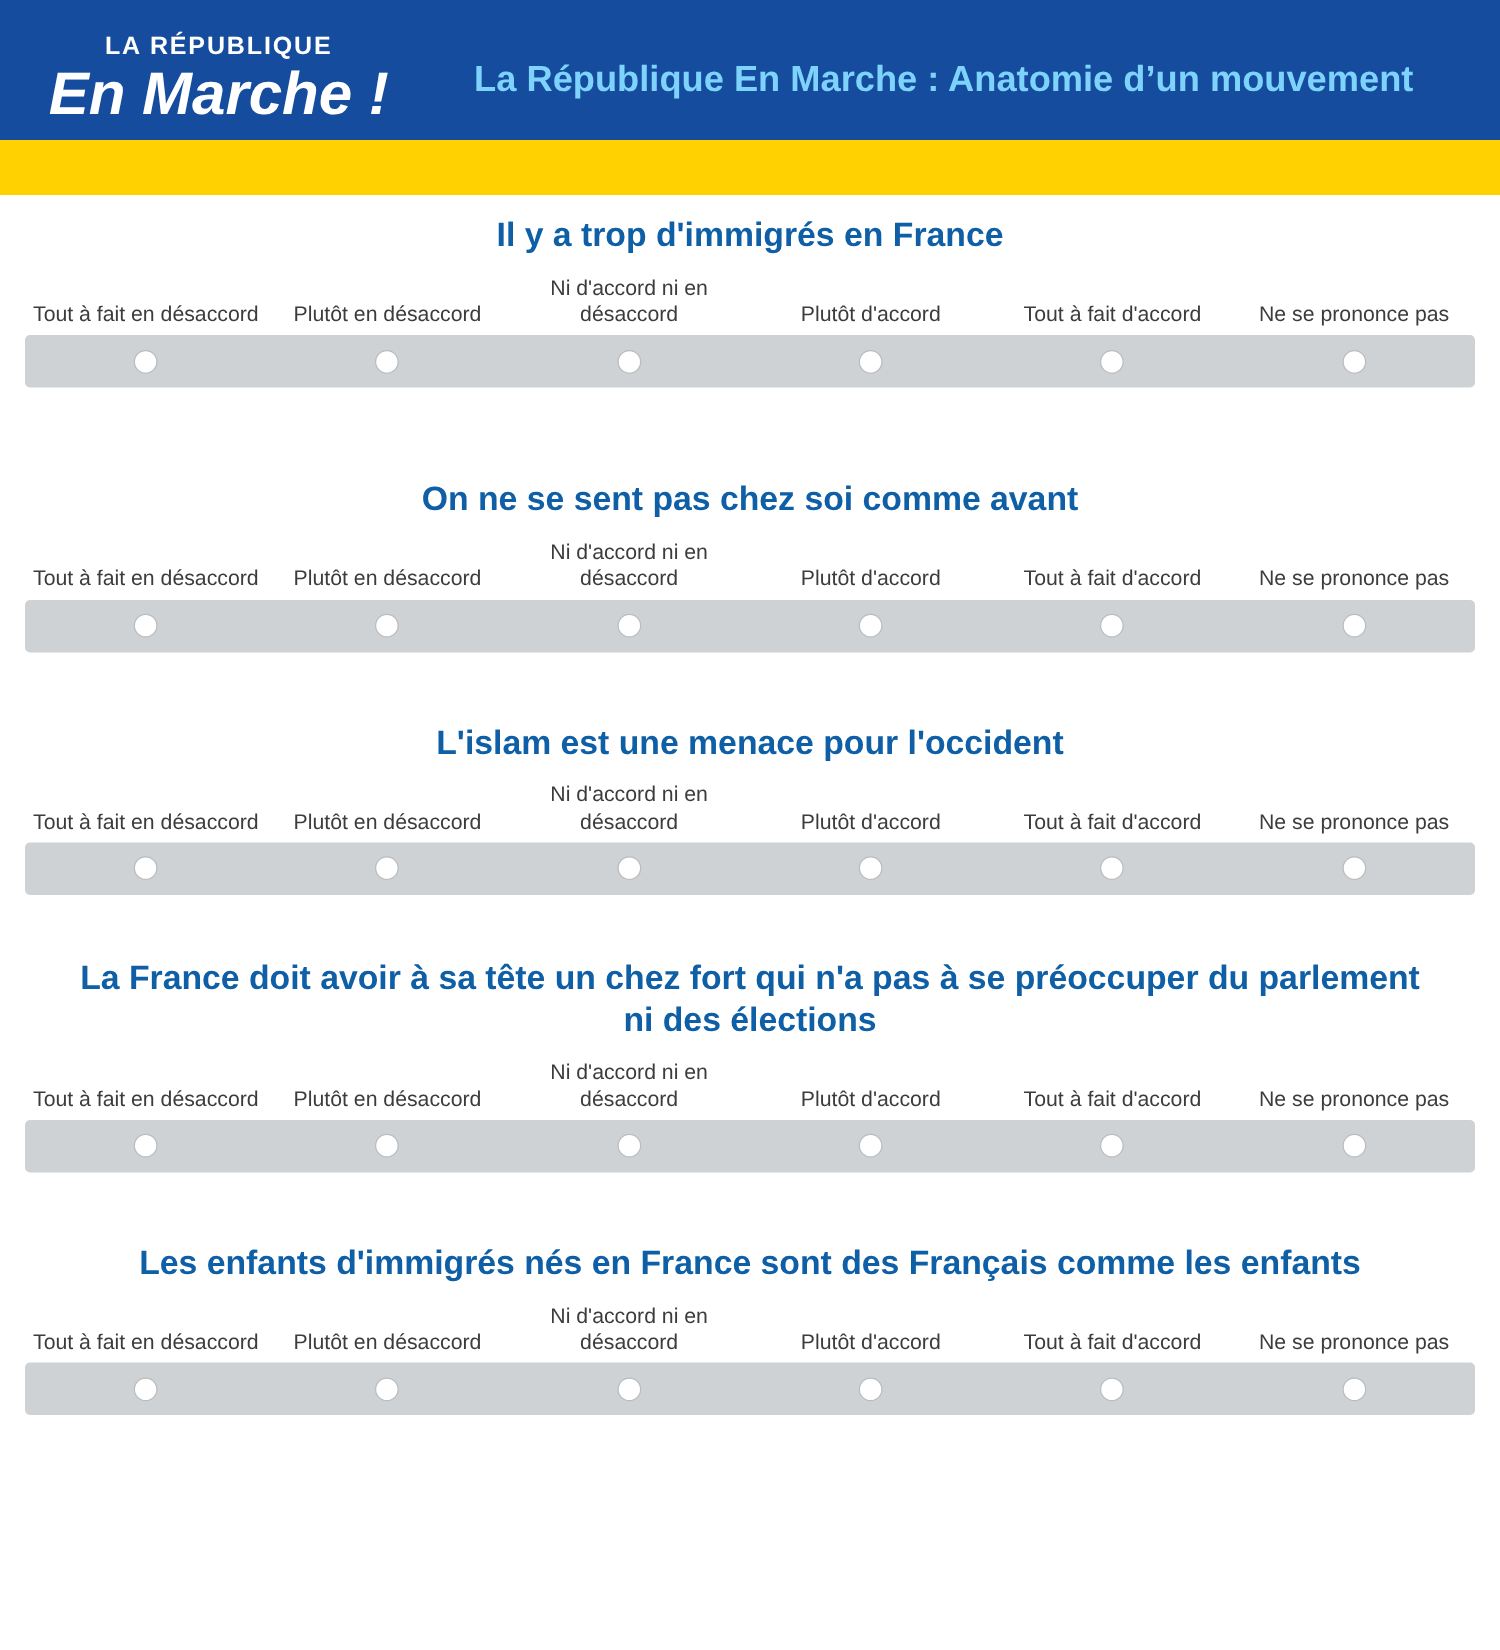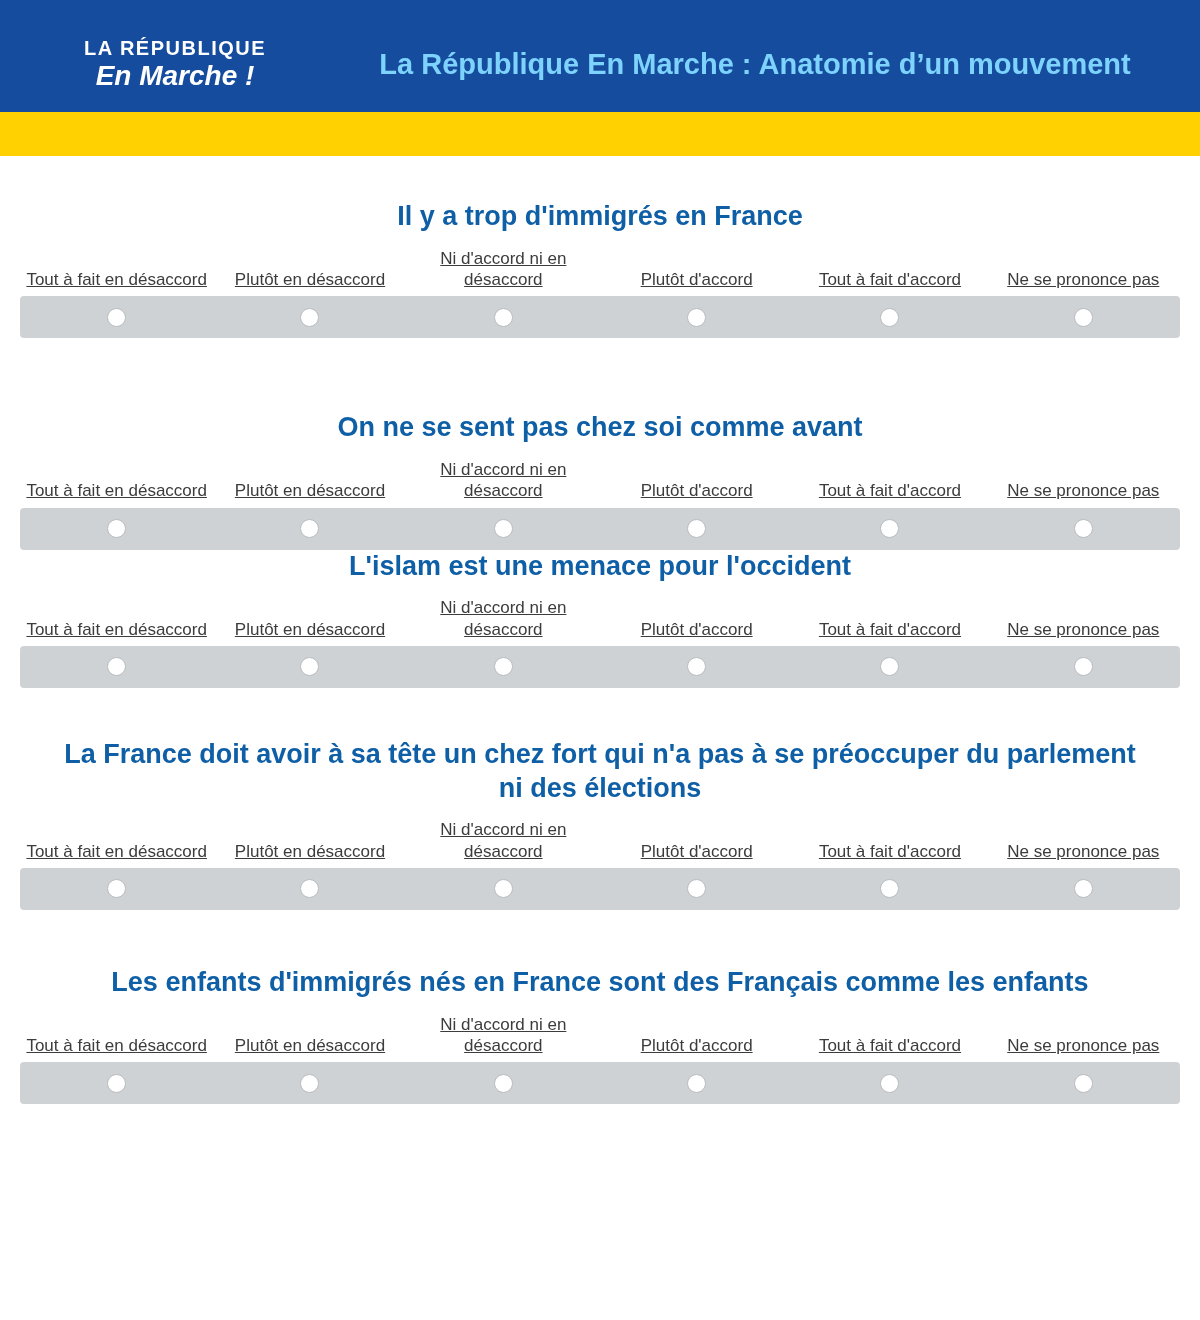--- a/index.html
+++ b/index.html
@@ -31,21 +31,21 @@
     padding-left: 10px;
     box-sizing: border-box;
   }
   .logo-line1 {
     font-size: 20px;
     font-weight: bold;
     letter-spacing: 1.5px;
     line-height: 1.1;
   }
   .logo-line2 {
-    font-size: 28px;
+    font-size: 48px;
     font-weight: bold;
     font-style: italic;
     line-height: 1.1;
     margin-top: 2px;
   }
   .header-title {
     flex: 1;
     color: #7dd3fc;
     font-size: 29px;
     font-weight: bold;
@@ -86,21 +86,20 @@
   }
   .scale-label {
     flex: 1 1 0;
     text-align: center;
     font-size: 17px;
     color: #3c3c3c;
     line-height: 1.25;
     padding: 0 4px;
     box-sizing: border-box;
     align-self: flex-end;
-    text-decoration: underline;
   }
   .scale-track {
     background: #cfd2d4;
     border-radius: 4px;
     height: 42px;
     display: flex;
     align-items: center;
     margin-top: 6px;
   }
   .scale-option {
@@ -112,23 +111,23 @@
   .radio {
     width: 19px;
     height: 19px;
     border-radius: 50%;
     background: #ffffff;
     border: 1px solid #b9bdc0;
     box-sizing: border-box;
   }
 
   
-  .b0 { margin-top: 44px; }
+  .b0 { margin-top: 16px; }
   .b1 { margin-top: 73px; }
-  .b2 { }
+  .b2 { margin-top: 56px; }
   .b3 { margin-top: 50px; }
   .b4 { margin-top: 56px; }
 </style>
 </head>
 <body>
 
 <div class="header">
   <div class="logo-block">
     <div class="logo-line1">LA RÉPUBLIQUE</div>
     <div class="logo-line2">En Marche !</div>

